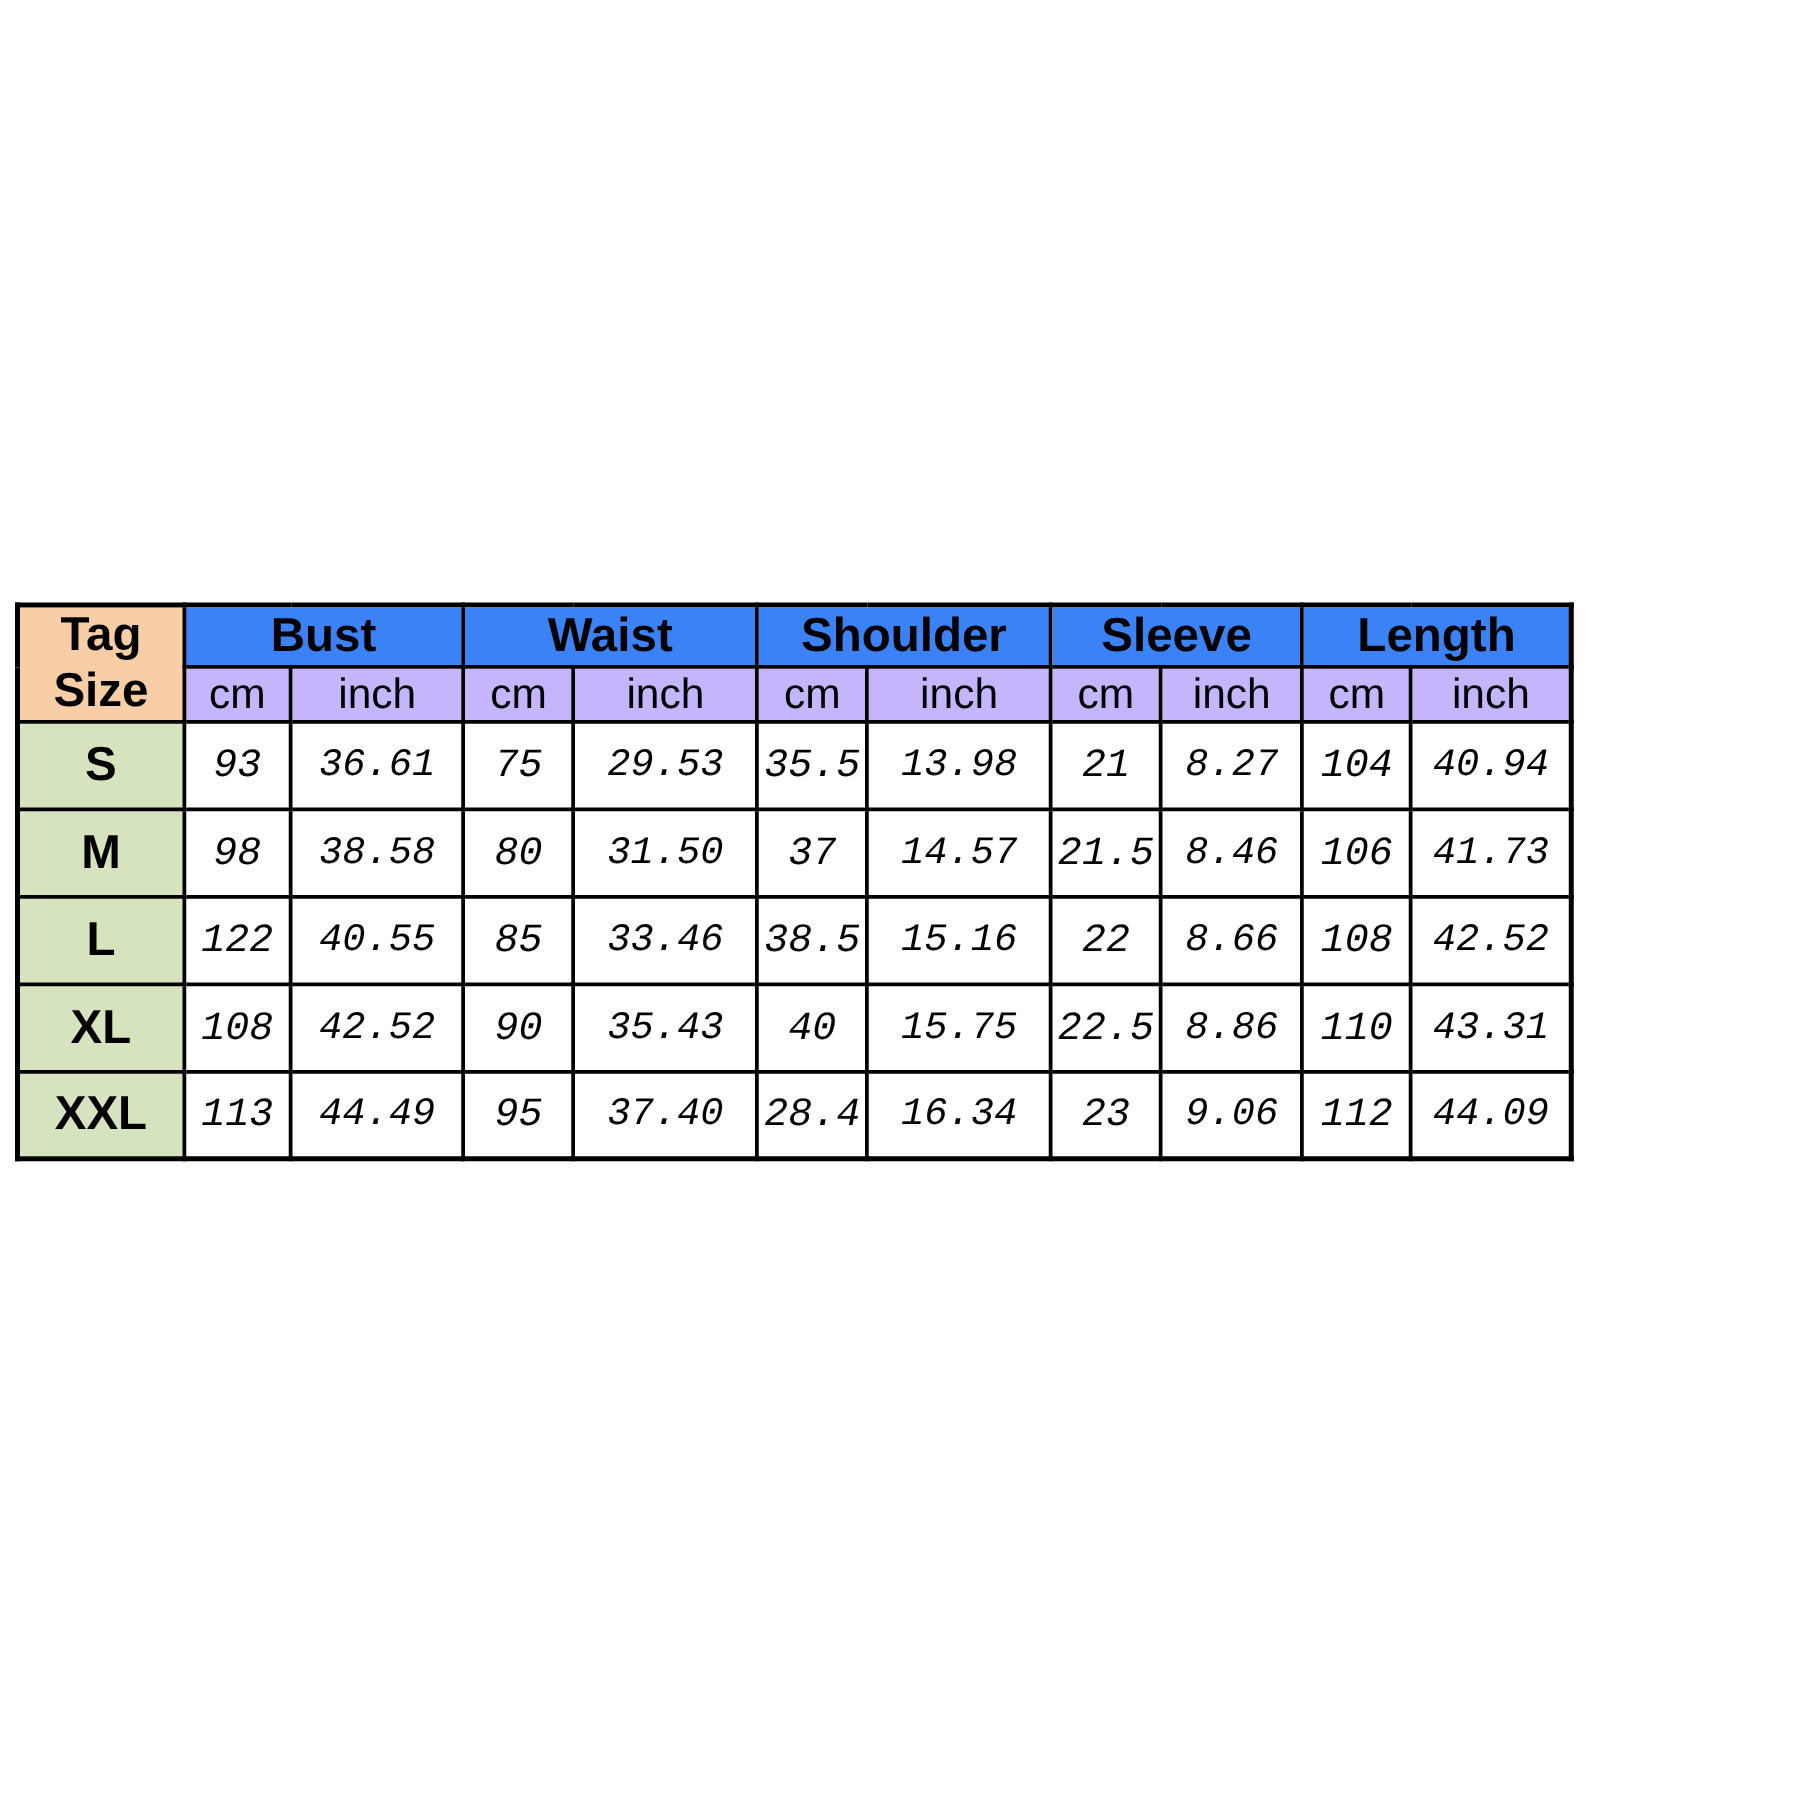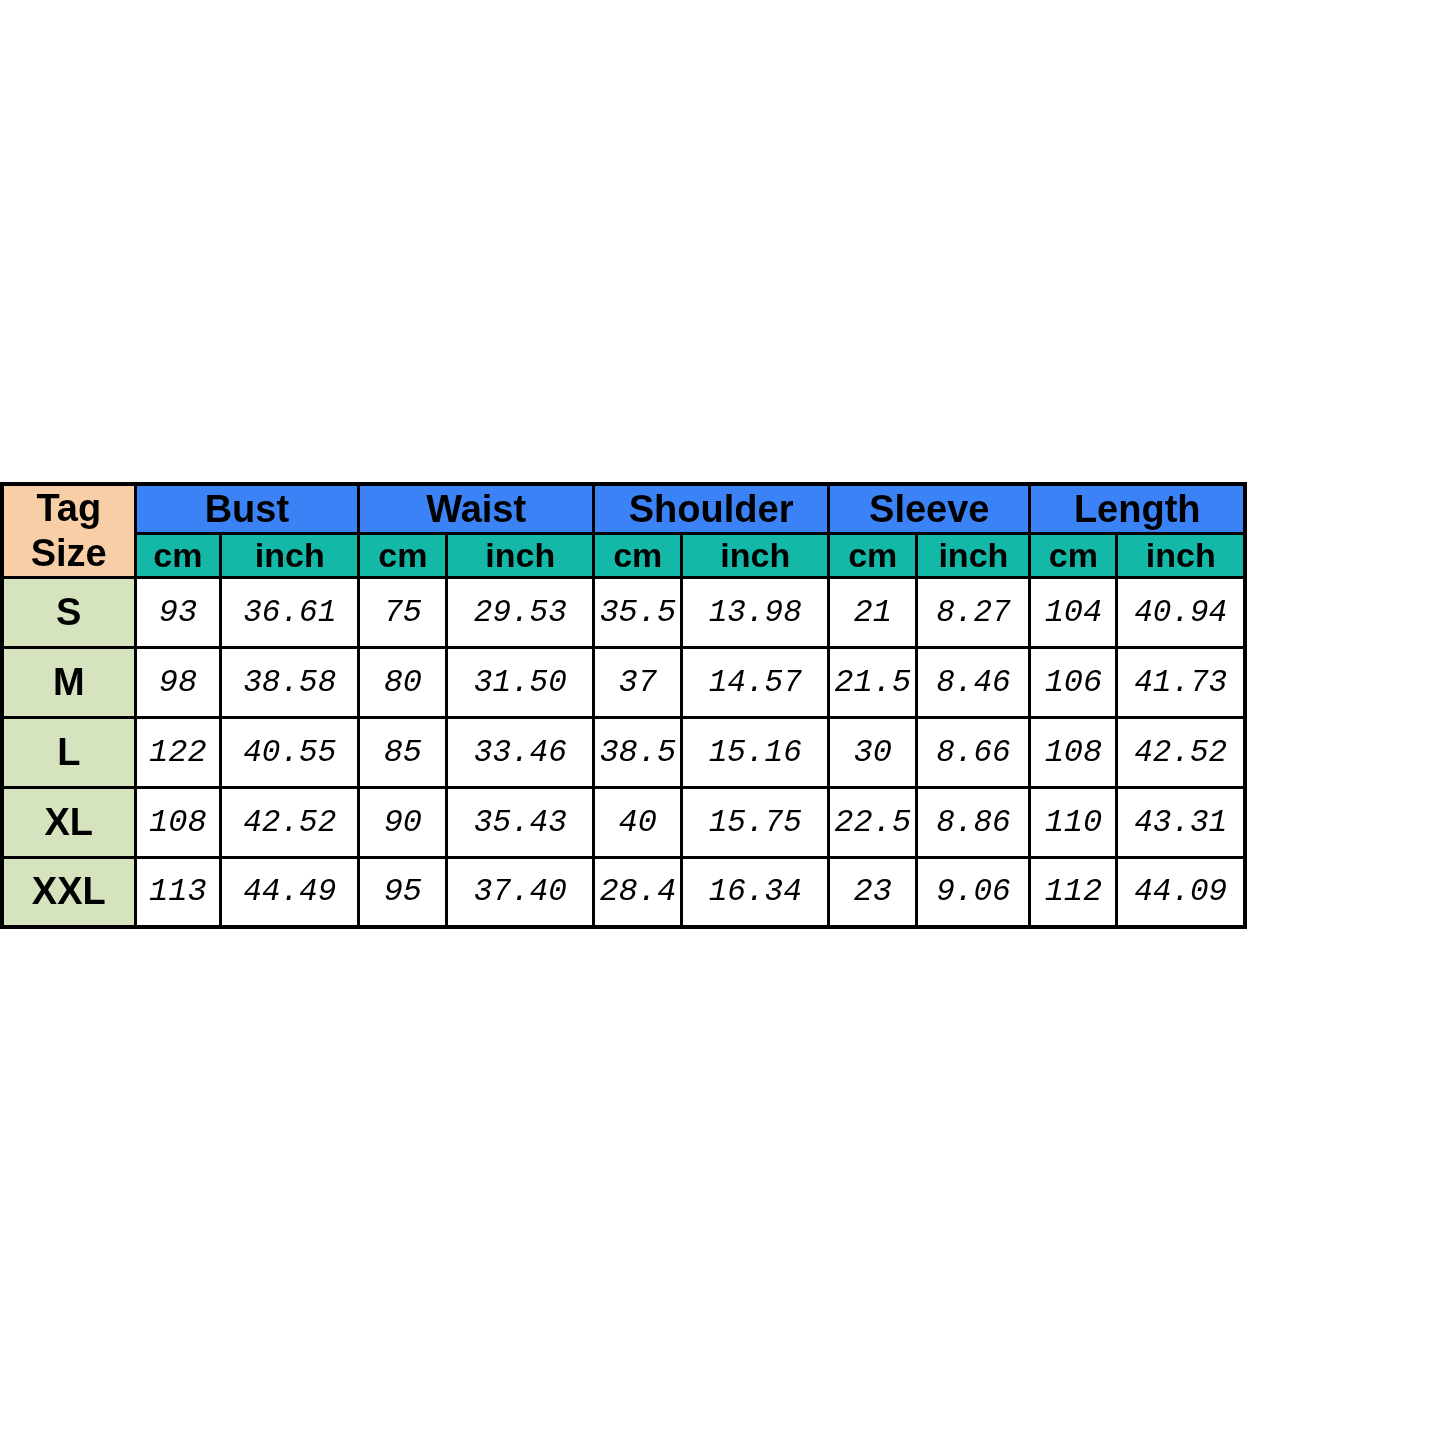--- a/index.html
+++ b/index.html
@@ -7,21 +7,21 @@
     padding: 0;
     background: #ffffff;
     width: 1445px;
     height: 1445px;
     font-family: "Liberation Sans", sans-serif;
     color: #000;
   }
   .chart-wrap {
     position: absolute;
     top: 482px;
-    left: 0;
+    left: 12px;
     width: 1247px;
   }
   table.size-chart {
     border-collapse: collapse;
     table-layout: fixed;
     width: 100%;
     border: 4px solid #000;
   }
   th, td {
     border: 3px solid #000;
@@ -31,23 +31,23 @@
     overflow: hidden;
   }
   .group-row th {
     height: 46px;
     background: #3b82f6;
     font-size: 38px;
     font-weight: bold;
   }
   .unit-row th {
     height: 40px;
-    background: #14b8a6;
+    background: #c4b5fd;
     font-size: 34px;
-    font-weight: bold;
+    font-weight: normal;
   }
   th.corner {
     background: #F8CEA6;
     font-size: 38px;
     font-weight: bold;
     line-height: 1.18;
   }
   tbody th.size-cell {
     background: #D6E3BF;
     font-size: 38px;
@@ -133,21 +133,21 @@
         <td class="inch">41.73</td>
       </tr>
       <tr>
         <th class="size-cell">L</th>
         <td class="cm">122</td>
         <td class="inch">40.55</td>
         <td class="cm">85</td>
         <td class="inch">33.46</td>
         <td class="cm">38.5</td>
         <td class="inch">15.16</td>
-        <td class="cm">30</td>
+        <td class="cm">22</td>
         <td class="inch">8.66</td>
         <td class="cm">108</td>
         <td class="inch">42.52</td>
       </tr>
       <tr>
         <th class="size-cell">XL</th>
         <td class="cm">108</td>
         <td class="inch">42.52</td>
         <td class="cm">90</td>
         <td class="inch">35.43</td>

